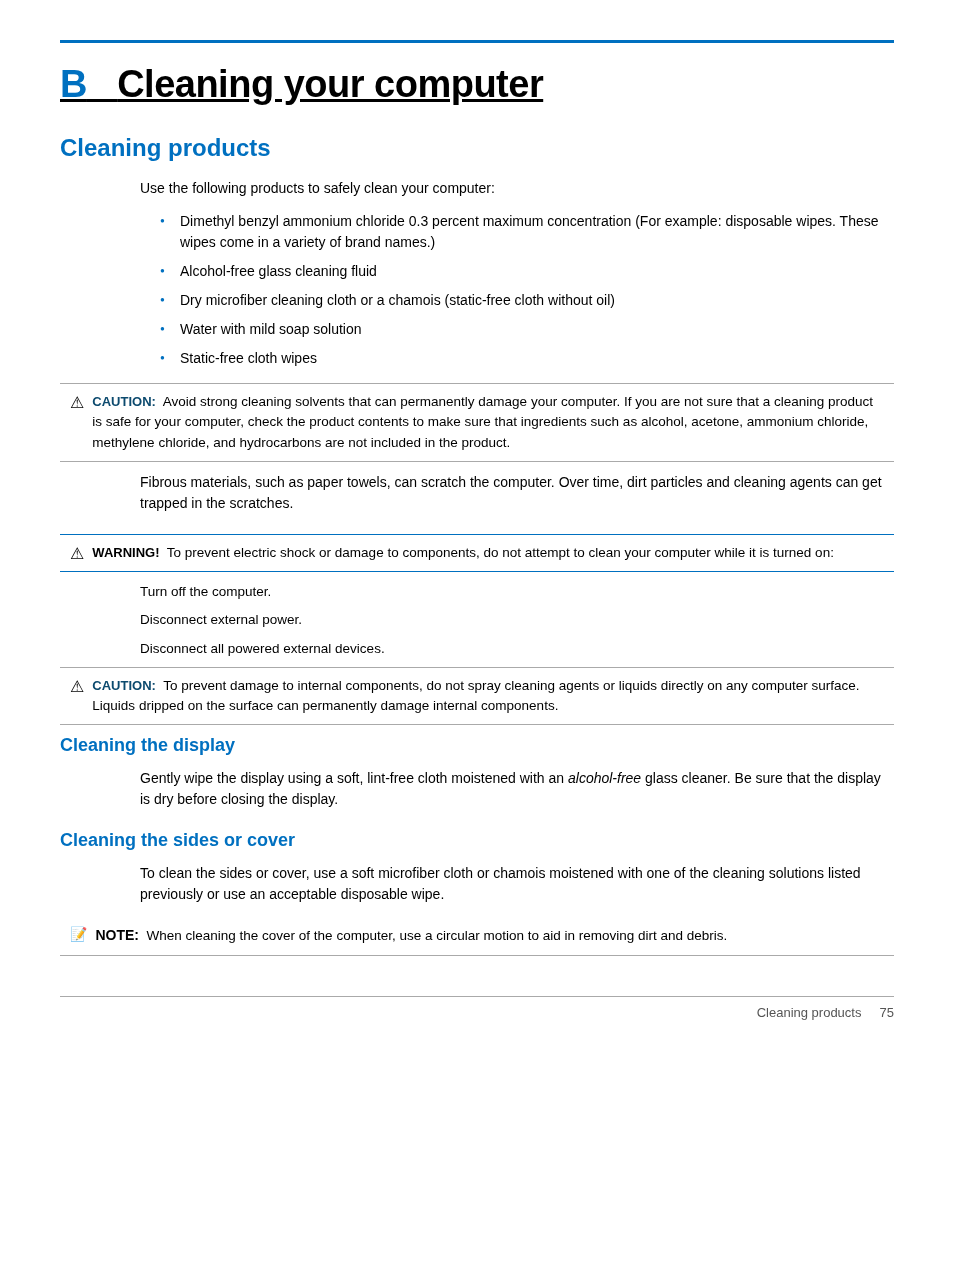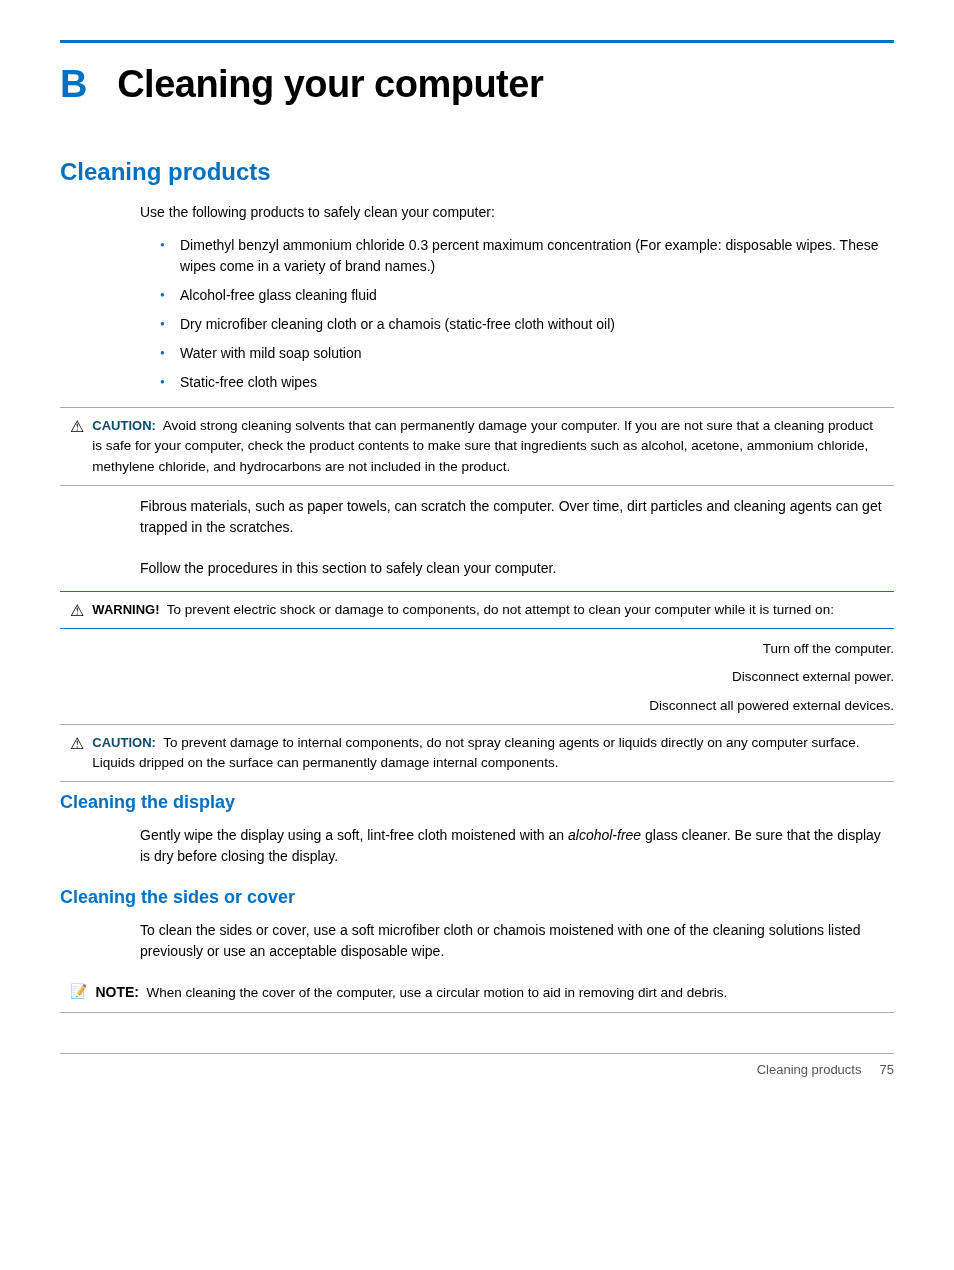--- a/index.html
+++ b/index.html
@@ -20,22 +20,23 @@
 
     .top-rule {
       border-top: 3px solid #0070c0;
       margin-bottom: 20px;
     }
 
     .chapter-title {
       font-size: 38px;
       font-weight: bold;
       color: #000;
-      margin-bottom: 52px;
+      margin-bottom: 28px;
       letter-spacing: -0.5px;
+      text-decoration: underline;
     }
 
     .chapter-title .chapter-letter {
       color: #0070c0;
       font-size: 38px;
       font-weight: bold;
     }
 
     .section-title {
       font-size: 24px;
@@ -173,21 +174,20 @@
       justify-content: flex-end;
       color: #555;
       font-size: 13px;
     }
 
     .inline-step {
       margin-left: 80px;
       margin-bottom: 8px;
       line-height: 1.5;
       font-size: 13.5px;
-      text-align: right;
     }
   </style>
 </head>
 <body>
 
 <div class="top-rule"></div>
 
 <h1 class="chapter-title">
   <span class="chapter-letter">B</span>&nbsp;&nbsp;
   <span>Cleaning your computer</span>
@@ -216,23 +216,20 @@
     </span>
   </div>
 
   <div class="content-block">
     <p>Fibrous materials, such as paper towels, can scratch the computer. Over time, dirt particles and cleaning agents can get trapped in the scratches.</p>
   </div>
 </div>
 
 <div class="section-container">
 
-  <div class="content-block">
-    <p>Follow the procedures in this section to safely clean your computer.</p>
-  </div>
 
   <div class="warning-block">
     <span class="triangle-icon">⚠</span>
     <span class="block-text">
       <span class="warning-label">WARNING!</span>&nbsp;
       <span>To prevent electric shock or damage to components, do not attempt to clean your computer while it is turned on:</span>
     </span>
   </div>
 
   <div class="inline-step">Turn off the computer.</div>

